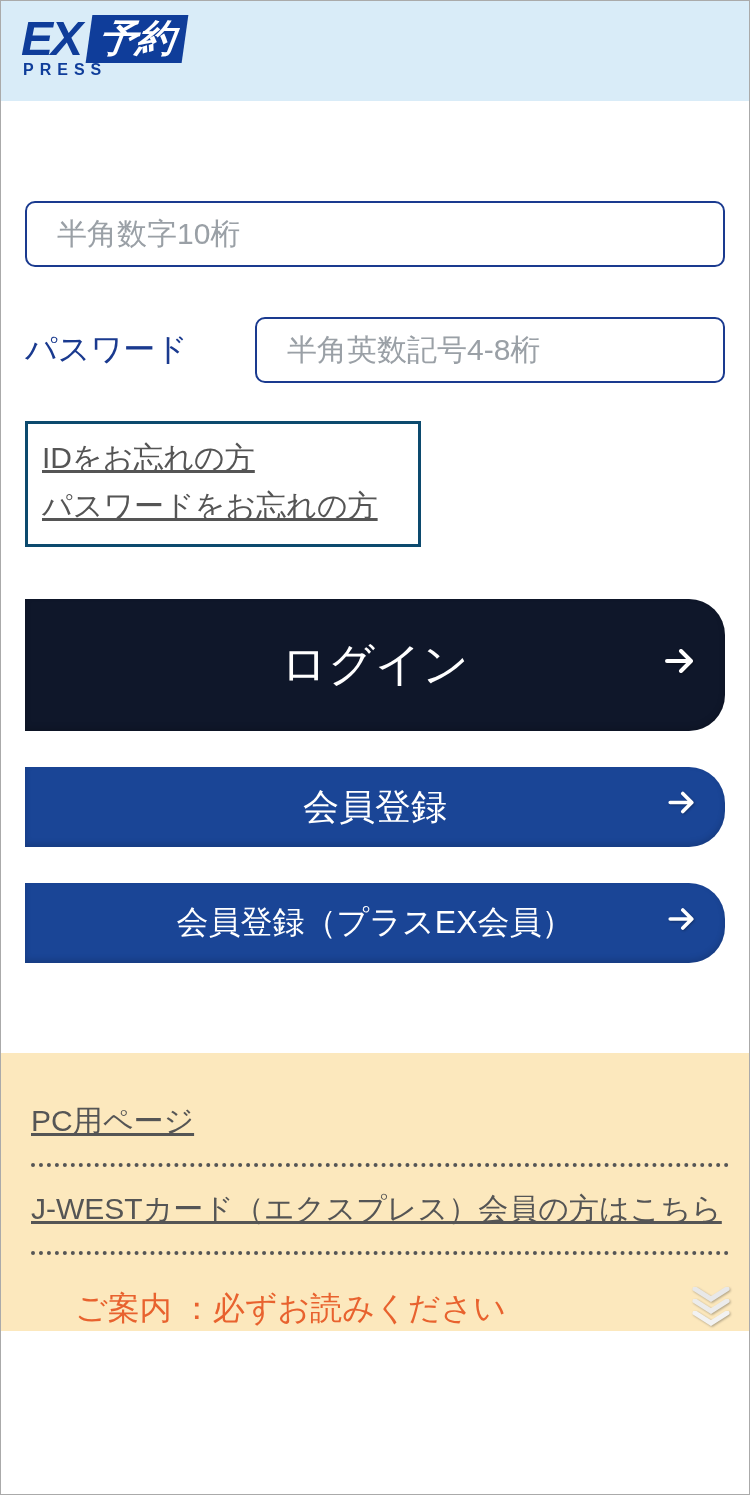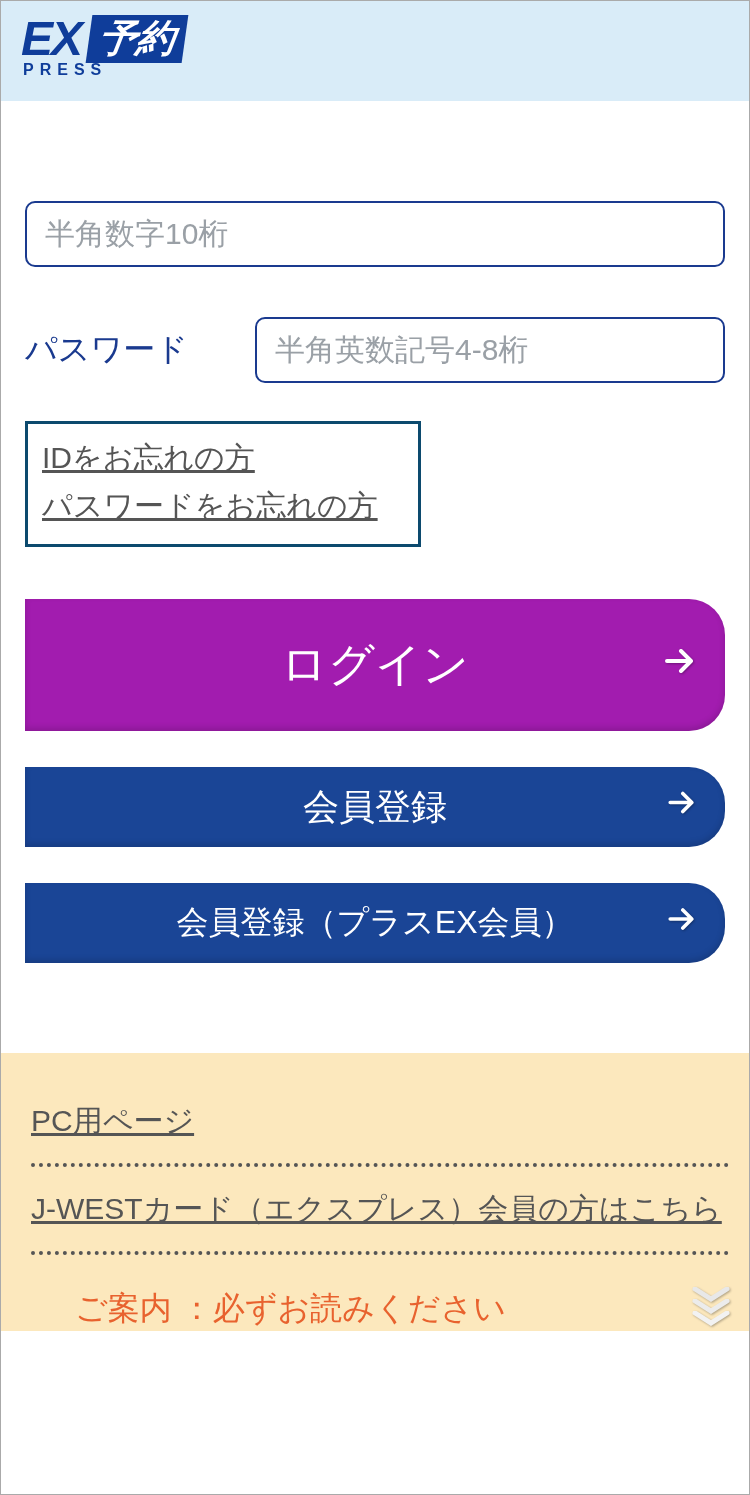--- a/index.html
+++ b/index.html
@@ -63,21 +63,21 @@
     .label {
       color: #1a3a8f;
       font-size: 32px;
       width: 230px;
       flex-shrink: 0;
     }
     .input {
       flex: 1;
       border: 2px solid #1a3a8f;
       border-radius: 10px;
-      padding: 14px 18px;
+      padding: 14px 30px;
       font-size: 30px;
       color: #333;
       background: #fff;
     }
     .input::placeholder { color: #9aa0a6; }
     .forgot-box {
       border: 3px solid #0c4a6e;
       margin-top: 38px;
       padding: 10px 14px 14px 14px;
       width: 396px;
@@ -101,21 +101,21 @@
       cursor: pointer;
       font-family: inherit;
     }
     .btn-arrow {
       position: absolute;
       right: 26px;
       top: 50%;
       transform: translateY(-50%);
     }
     .btn-login {
-      background: #a21caf;
+      background: #0f172a;
       height: 132px;
       font-size: 46px;
       margin-top: 52px;
       box-shadow: inset 0 -3px 6px rgba(0,0,0,0.15);
     }
     .btn-register {
       background: #1a4596;
       height: 80px;
       font-size: 36px;
       margin-top: 36px;

